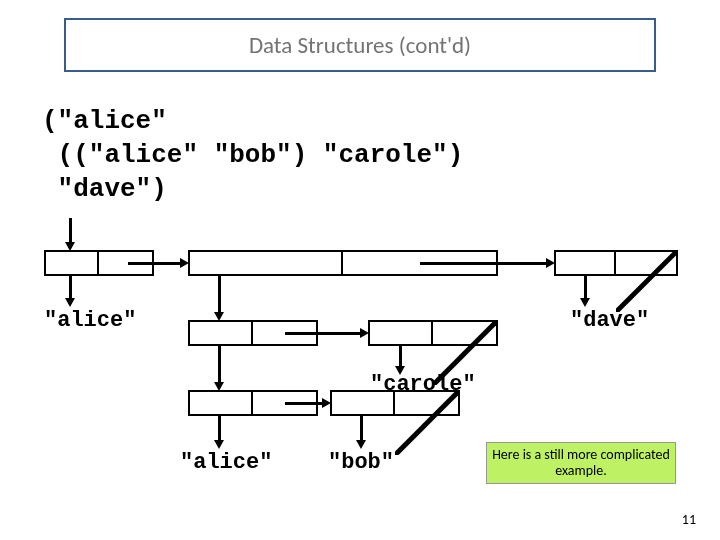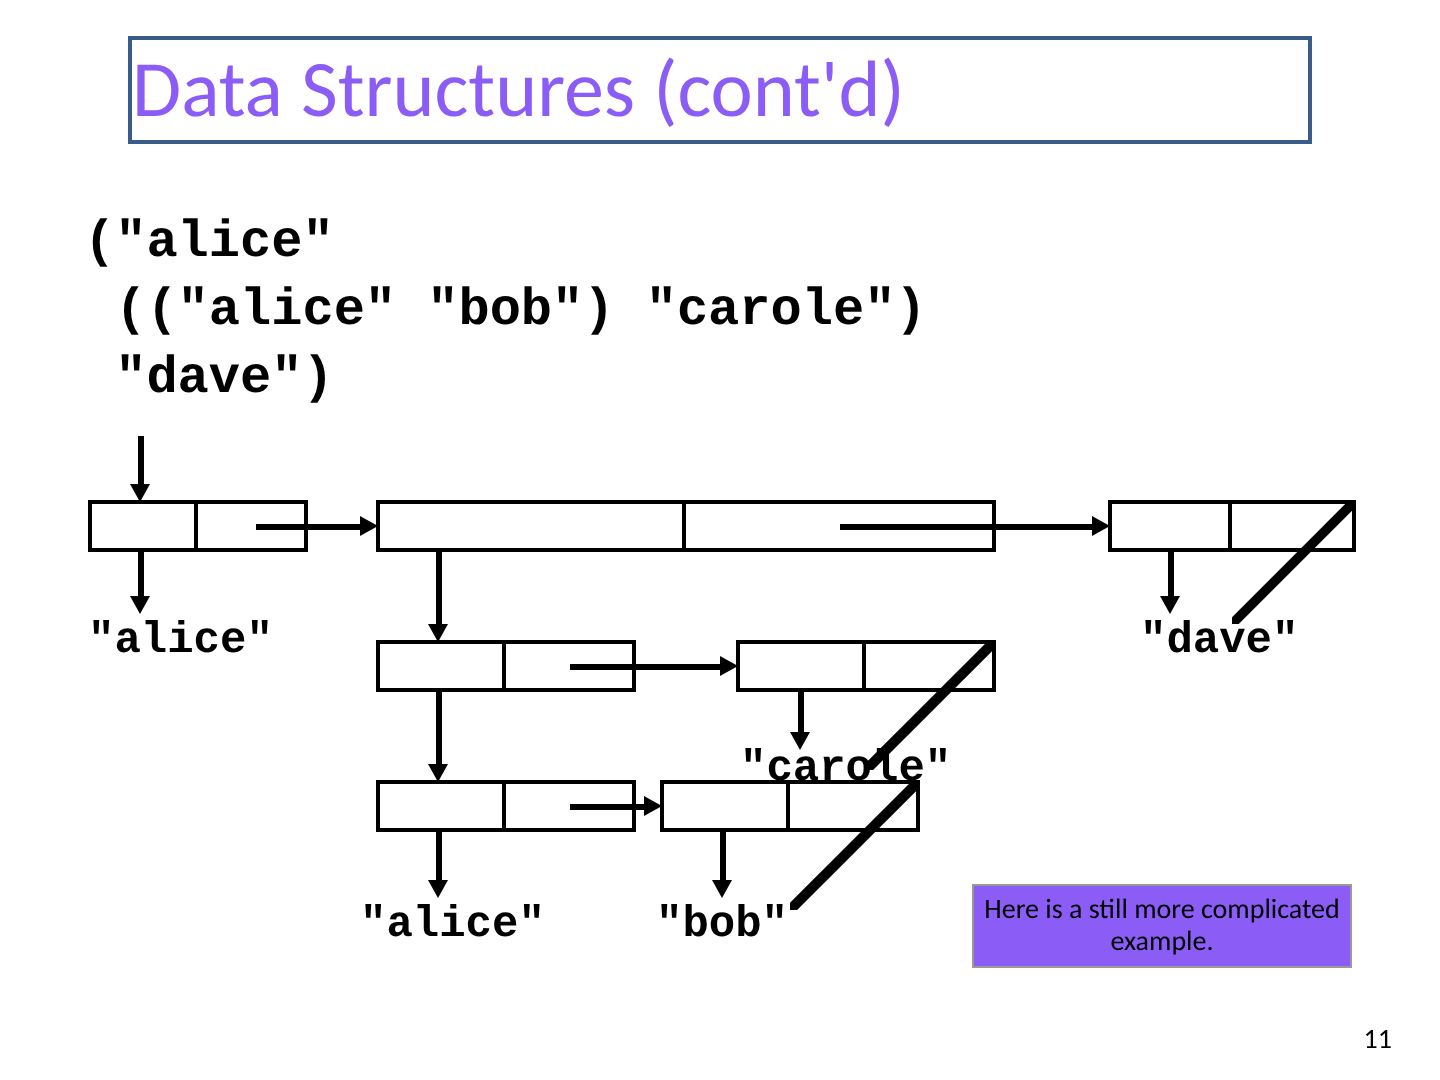--- a/index.html
+++ b/index.html
@@ -11,23 +11,24 @@
     font-family: Calibri, Arial, sans-serif;
     position: relative;
   }
   .title-box {
     position: absolute;
     left: 64px;
     top: 18px;
     width: 592px;
     height: 54px;
     border: 2px solid #385d8a;
-    font-size: 40px;
+    text-align: center;
+    font-size: 23px;
     line-height: 50px;
-    color: #8b5cf6;
+    color: #737373;
   }
   .sexpr {
     position: absolute;
     left: 42px;
     top: 104px;
     font-family: "Courier New", monospace;
     font-weight: bold;
     font-size: 26px;
     line-height: 34px;
     white-space: pre;
@@ -76,21 +77,21 @@
     font-size: 22px;
     color: #000;
   }
   .note {
     position: absolute;
     left: 486px;
     top: 442px;
     width: 190px;
     height: 42px;
     border: 1px solid #999;
-    background: #8b5cf6;
+    background: #bef264;
     font-size: 14px;
     text-align: center;
     padding-top: 4px;
     line-height: 16px;
   }
   .pagenum {
     position: absolute;
     right: 24px;
     bottom: 12px;
     font-size: 14px;

